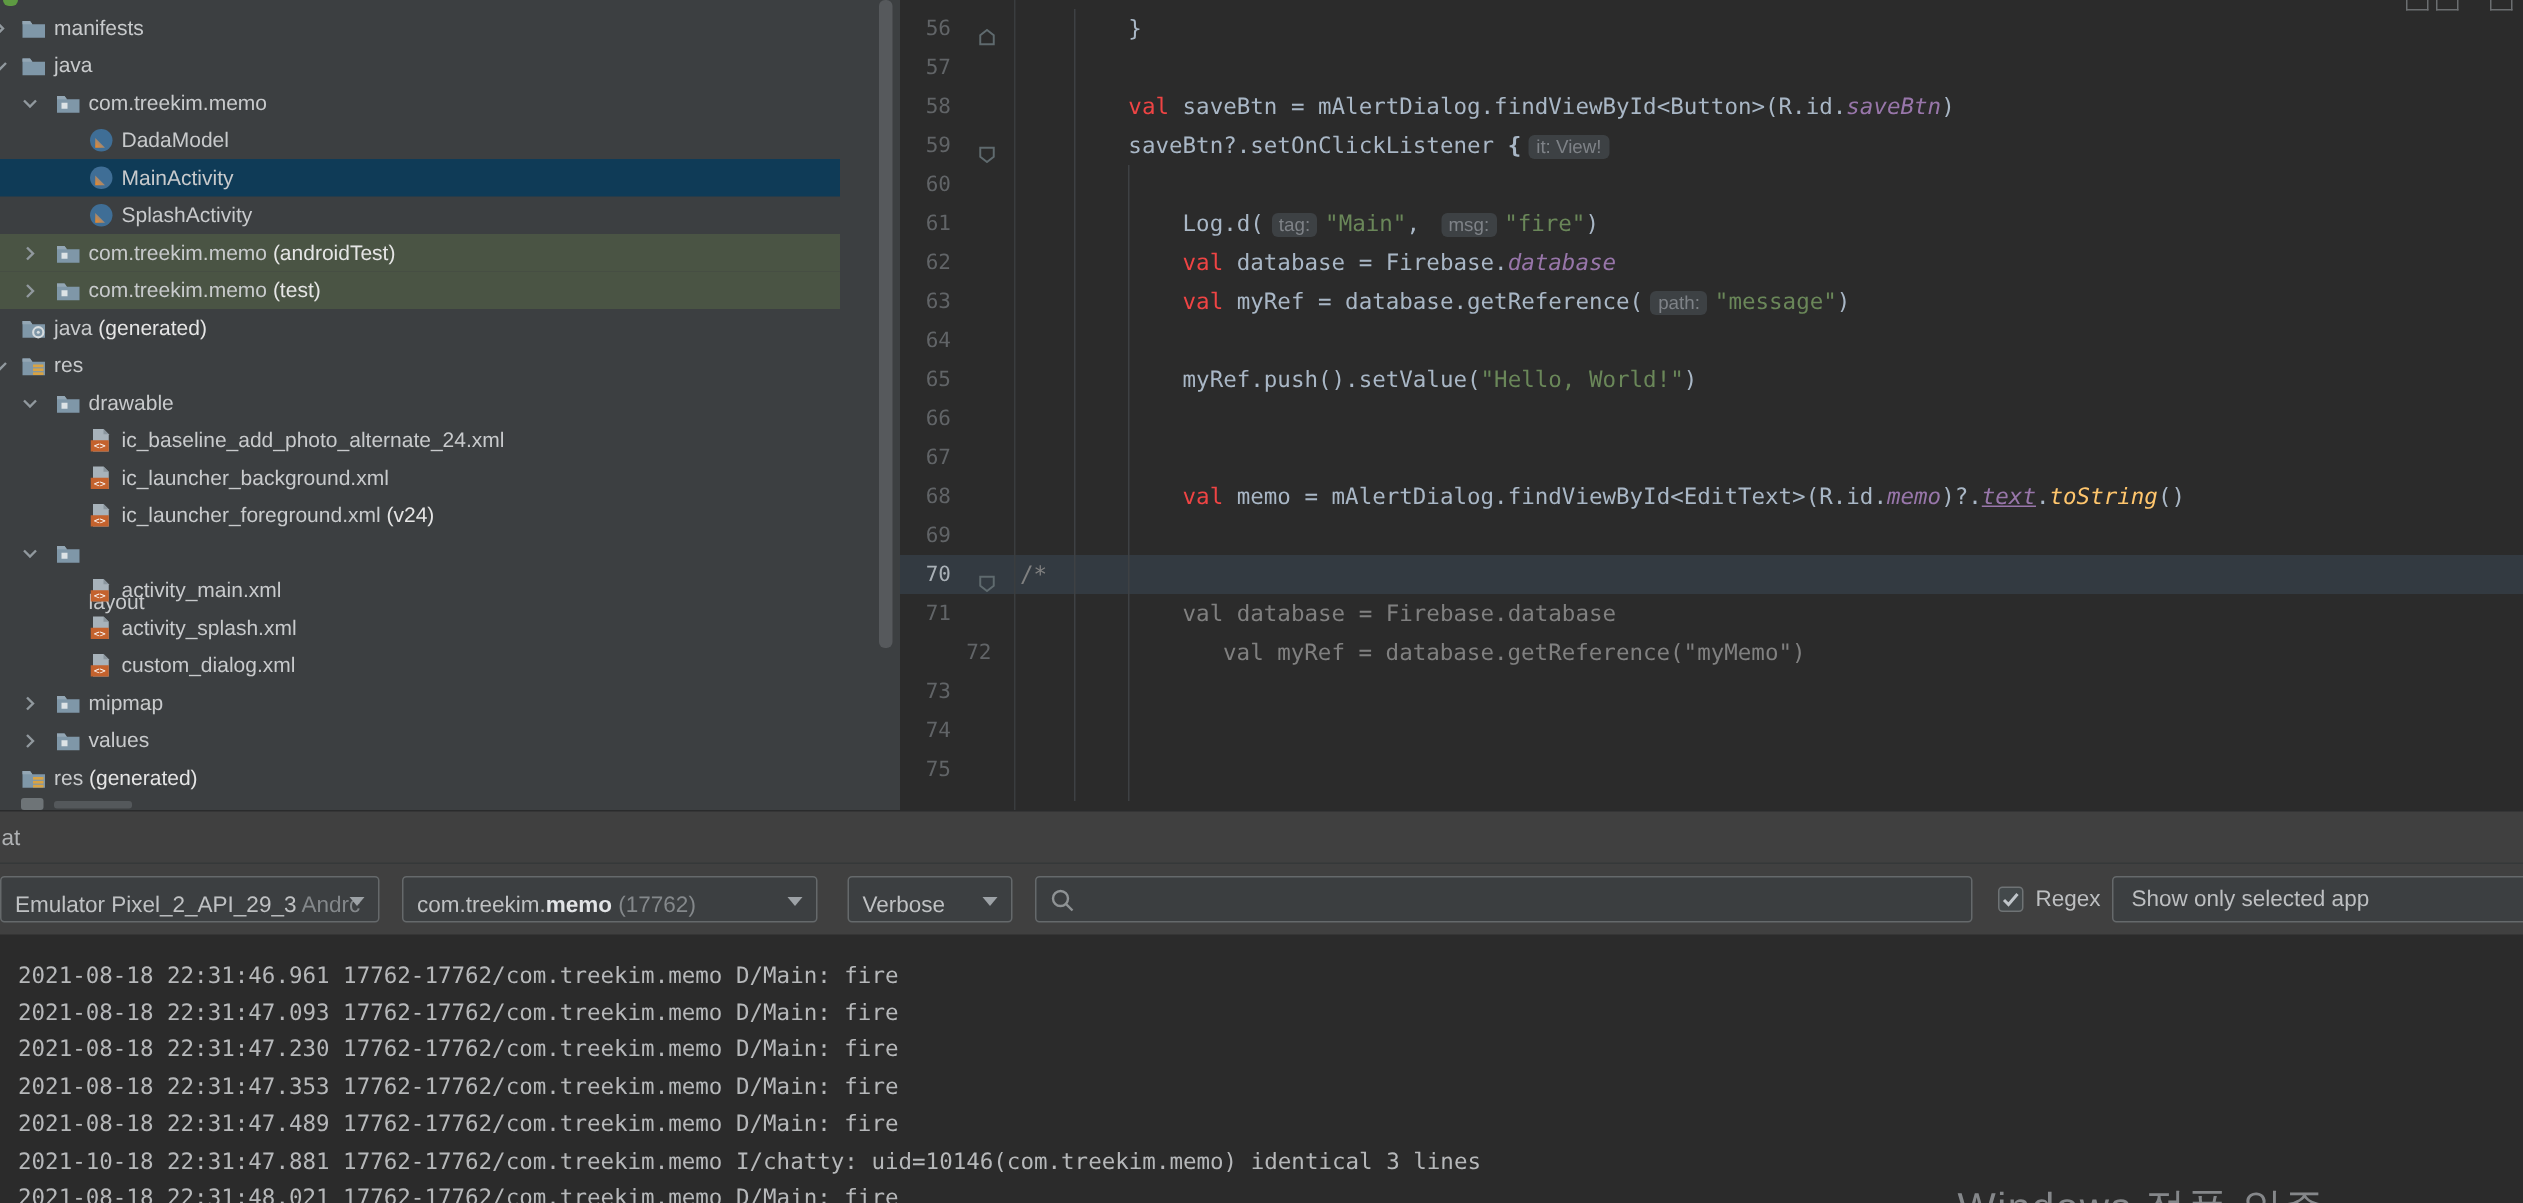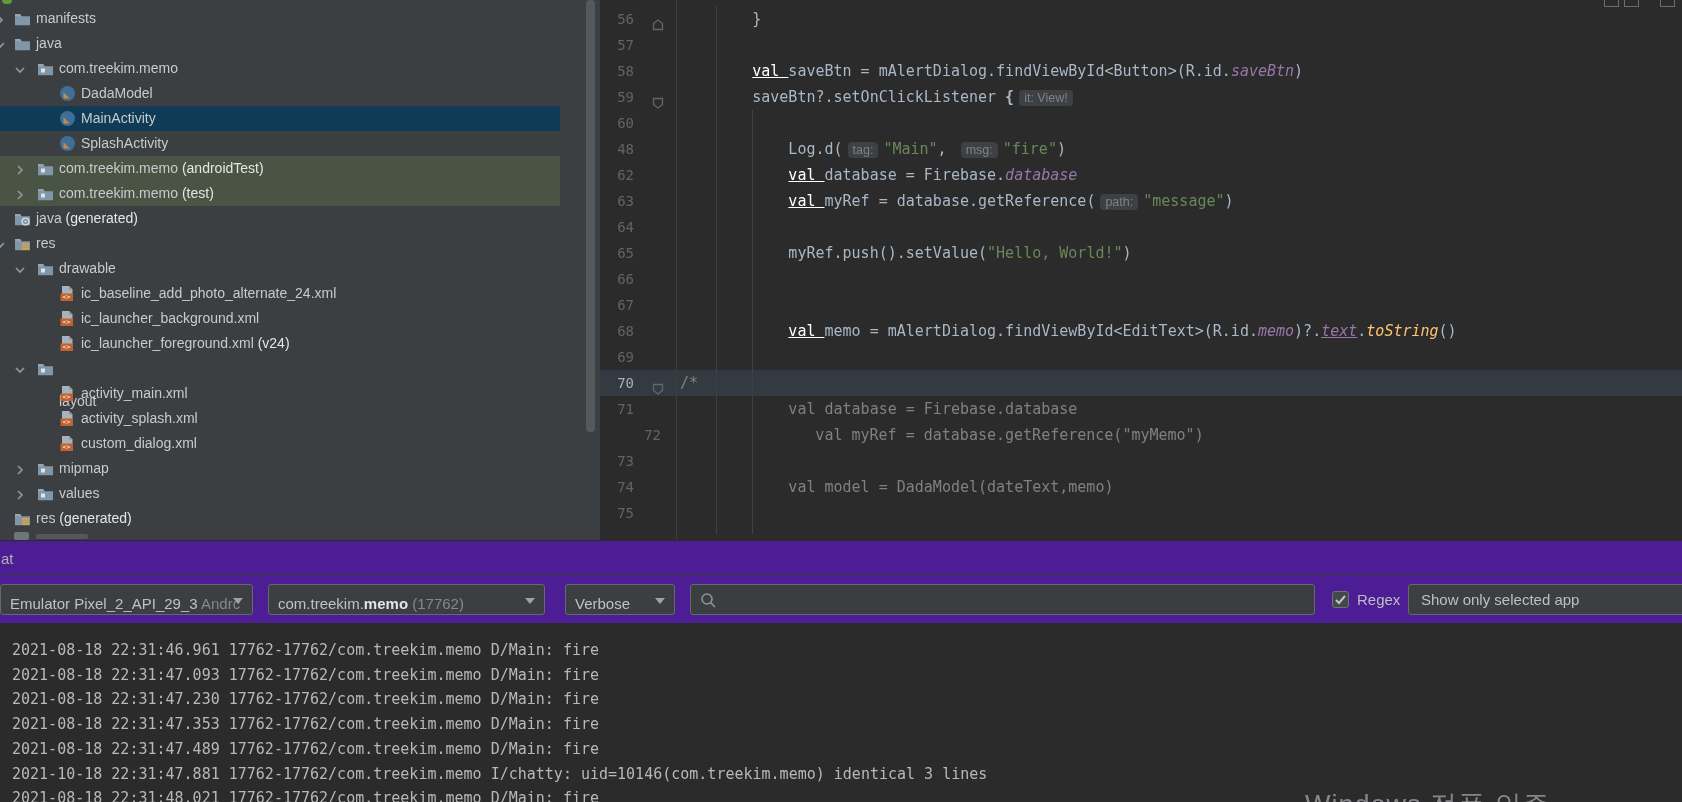--- a/index.html
+++ b/index.html
@@ -26,34 +26,34 @@
   #gutter-sep{position:absolute;left:76px;top:0;width:1px;height:540px;background:#3A3D3F;}
   .indent-guide{position:absolute;width:1px;background:#3E4144;}
   #current-line{position:absolute;left:0;width:1082px;height:26px;background:#333A41;}
   .code-row{position:absolute;left:0;width:1082px;height:26px;line-height:26px;
             font-family:"DejaVu Sans Mono","Liberation Mono",monospace;font-size:15px;white-space:pre;}
   .lnum{position:absolute;left:0;top:0;width:34px;text-align:right;color:#616467;
         font-family:"DejaVu Sans Mono",monospace;font-size:14px;}
   .lnum-cur{color:#A9B0B6;}
   .fold{position:absolute;left:52px;top:7px;width:12px;height:12px;}
   .code-text{position:absolute;left:80px;top:0;}
-  .tk-k{color:#ffffff;text-decoration:underline;}
+  .tk-k{color:#ef4444;}
   .tk-d{color:#A9B7C6;}
   .tk-s{color:#6A8759;}
   .tk-c{color:#808080;}
   .tk-p{color:#9876AA;font-style:italic;}
   .tk-pu{color:#9876AA;font-style:italic;text-decoration:underline;}
   .tk-fn{color:#FFC66D;font-style:italic;}
   .tk-b{color:#A9B7C6;font-weight:bold;}
   .tk-hint{background:#3D4144;color:#7E8287;border-radius:4px;padding:1px 5px;margin:0 5px;
            font-family:"Liberation Sans",sans-serif;font-size:12.5px;}
   .edit-frag{position:absolute;top:0;height:6px;width:13px;border:1px solid #7B7F82;border-top:none;opacity:.8;}
 
   
-  #logcat-panel{position:absolute;left:0;top:540px;width:1682px;height:262px;background:#4c1d95;border-top:1px solid #2A2B2C;box-sizing:border-box;}
+  #logcat-panel{position:absolute;left:0;top:540px;width:1682px;height:262px;background:#404040;border-top:1px solid #2A2B2C;box-sizing:border-box;}
   #logcat-header{position:absolute;left:0;top:0;width:1682px;height:35px;border-bottom:1px solid #353839;box-sizing:border-box;}
   #logcat-title{position:absolute;left:1px;top:0;height:35px;line-height:35px;font-size:15px;color:#AFB1B3;}
   #logcat-toolbar{position:absolute;left:0;top:35px;width:1682px;height:47px;}
   .combo{position:absolute;top:8px;height:31px;background:#3C3F41;border:1px solid #65696B;border-radius:3px;
          box-sizing:border-box;line-height:29px;font-size:15px;color:#BFC1C3;white-space:nowrap;overflow:hidden;}
   .combo .txt{position:absolute;left:9px;top:4px;}
   .combo .muted{color:#84888B;}
   .combo .boldtxt{font-weight:bold;color:#E2E4E6;}
   .combo-arrow{position:absolute;right:9px;top:13px;width:0;height:0;
                border-left:5px solid transparent;border-right:5px solid transparent;border-top:6px solid #9DA2A6;}
@@ -320,36 +320,36 @@
     <div id="code-rows">
         <div class="code-row" style="top: 6px;"><span class="lnum">56</span><span class="fold"><svg width="12" height="12" viewBox="0 0 12 12">
               <path d="M1.5 10.5 V4.5 L6 1 L10.5 4.5 V10.5 z" fill="none" stroke="#5F6A6E" stroke-width="1.3"></path>
             </svg></span><span class="code-text" style="padding-left: 72.24px;"><span class="tk-d">}</span></span></div>
         <div class="code-row" style="top: 32px;"><span class="lnum">57</span></div>
         <div class="code-row" style="top: 58px;"><span class="lnum">58</span><span class="code-text" style="padding-left: 72.24px;"><span class="tk-k">val </span><span class="tk-d">saveBtn = mAlertDialog.findViewById&lt;Button&gt;(R.id.</span><span class="tk-p">saveBtn</span><span class="tk-d">)</span></span></div>
         <div class="code-row" style="top: 84px;"><span class="lnum">59</span><span class="fold"><svg width="12" height="12" viewBox="0 0 12 12">
               <path d="M1.5 1.5 H10.5 V7.5 L6 11 L1.5 7.5 z" fill="none" stroke="#5F6A6E" stroke-width="1.3"></path>
             </svg></span><span class="code-text" style="padding-left: 72.24px;"><span class="tk-d">saveBtn?.setOnClickListener </span><span class="tk-b">{</span><span class="tk-hint">it: View!</span></span></div>
         <div class="code-row" style="top: 110px;"><span class="lnum">60</span></div>
-        <div class="code-row" style="top: 136px;"><span class="lnum">48</span><span class="code-text" style="padding-left: 108.36px;"><span class="tk-d">Log.d(</span><span class="tk-hint">tag:</span><span class="tk-s">"Main"</span><span class="tk-d">, </span><span class="tk-hint">msg:</span><span class="tk-s">"fire"</span><span class="tk-d">)</span></span></div>
+        <div class="code-row" style="top: 136px;"><span class="lnum">61</span><span class="code-text" style="padding-left: 108.36px;"><span class="tk-d">Log.d(</span><span class="tk-hint">tag:</span><span class="tk-s">"Main"</span><span class="tk-d">, </span><span class="tk-hint">msg:</span><span class="tk-s">"fire"</span><span class="tk-d">)</span></span></div>
         <div class="code-row" style="top: 162px;"><span class="lnum">62</span><span class="code-text" style="padding-left: 108.36px;"><span class="tk-k">val </span><span class="tk-d">database = Firebase.</span><span class="tk-p">database</span></span></div>
         <div class="code-row" style="top: 188px;"><span class="lnum">63</span><span class="code-text" style="padding-left: 108.36px;"><span class="tk-k">val </span><span class="tk-d">myRef = database.getReference(</span><span class="tk-hint">path:</span><span class="tk-s">"message"</span><span class="tk-d">)</span></span></div>
         <div class="code-row" style="top: 214px;"><span class="lnum">64</span></div>
         <div class="code-row" style="top: 240px;"><span class="lnum">65</span><span class="code-text" style="padding-left: 108.36px;"><span class="tk-d">myRef.push().setValue(</span><span class="tk-s">"Hello, World!"</span><span class="tk-d">)</span></span></div>
         <div class="code-row" style="top: 266px;"><span class="lnum">66</span></div>
         <div class="code-row" style="top: 292px;"><span class="lnum">67</span></div>
         <div class="code-row" style="top: 318px;"><span class="lnum">68</span><span class="code-text" style="padding-left: 108.36px;"><span class="tk-k">val </span><span class="tk-d">memo = mAlertDialog.findViewById&lt;EditText&gt;(R.id.</span><span class="tk-p">memo</span><span class="tk-d">)?.</span><span class="tk-pu">text</span><span class="tk-d">.</span><span class="tk-fn">toString</span><span class="tk-d">()</span></span></div>
         <div class="code-row" style="top: 344px;"><span class="lnum">69</span></div>
         <div class="code-row" style="top: 370px;"><span class="lnum lnum-cur">70</span><span class="fold"><svg width="12" height="12" viewBox="0 0 12 12">
               <path d="M1.5 1.5 H10.5 V7.5 L6 11 L1.5 7.5 z" fill="none" stroke="#5F6A6E" stroke-width="1.3"></path>
             </svg></span><span class="code-text" style="padding-left: 0px;"><span class="tk-c">/*</span></span></div>
         <div class="code-row" style="top: 396px;"><span class="lnum">71</span><span class="code-text" style="padding-left: 108.36px;"><span class="tk-c">val database = Firebase.database</span></span></div>
         <div class="code-row" style="top: 422px; margin-left: 27px;"><span class="lnum">72</span><span class="code-text" style="padding-left: 108.36px;"><span class="tk-c">val myRef = database.getReference("myMemo")</span></span></div>
         <div class="code-row" style="top: 448px;"><span class="lnum">73</span></div>
-        <div class="code-row" style="top: 474px;"><span class="lnum">74</span><span class="code-text" style="padding-left: 108.36px;"><span class="tk-c">val model = DadaModel(dateText,memo)</span></span></div>
+        <div class="code-row" style="top: 474px;"><span class="lnum">74</span></div>
         <div class="code-row" style="top: 500px;"><span class="lnum">75</span></div>
       </div>
     <div class="edit-frag" style="left:1004px;"></div>
     <div class="edit-frag" style="left:1024px;"></div>
     <div class="edit-frag" style="left:1060px;"></div>
   </div>
 
   <div id="logcat-panel">
     <div id="logcat-header">
       <div id="logcat-title">at</div>

